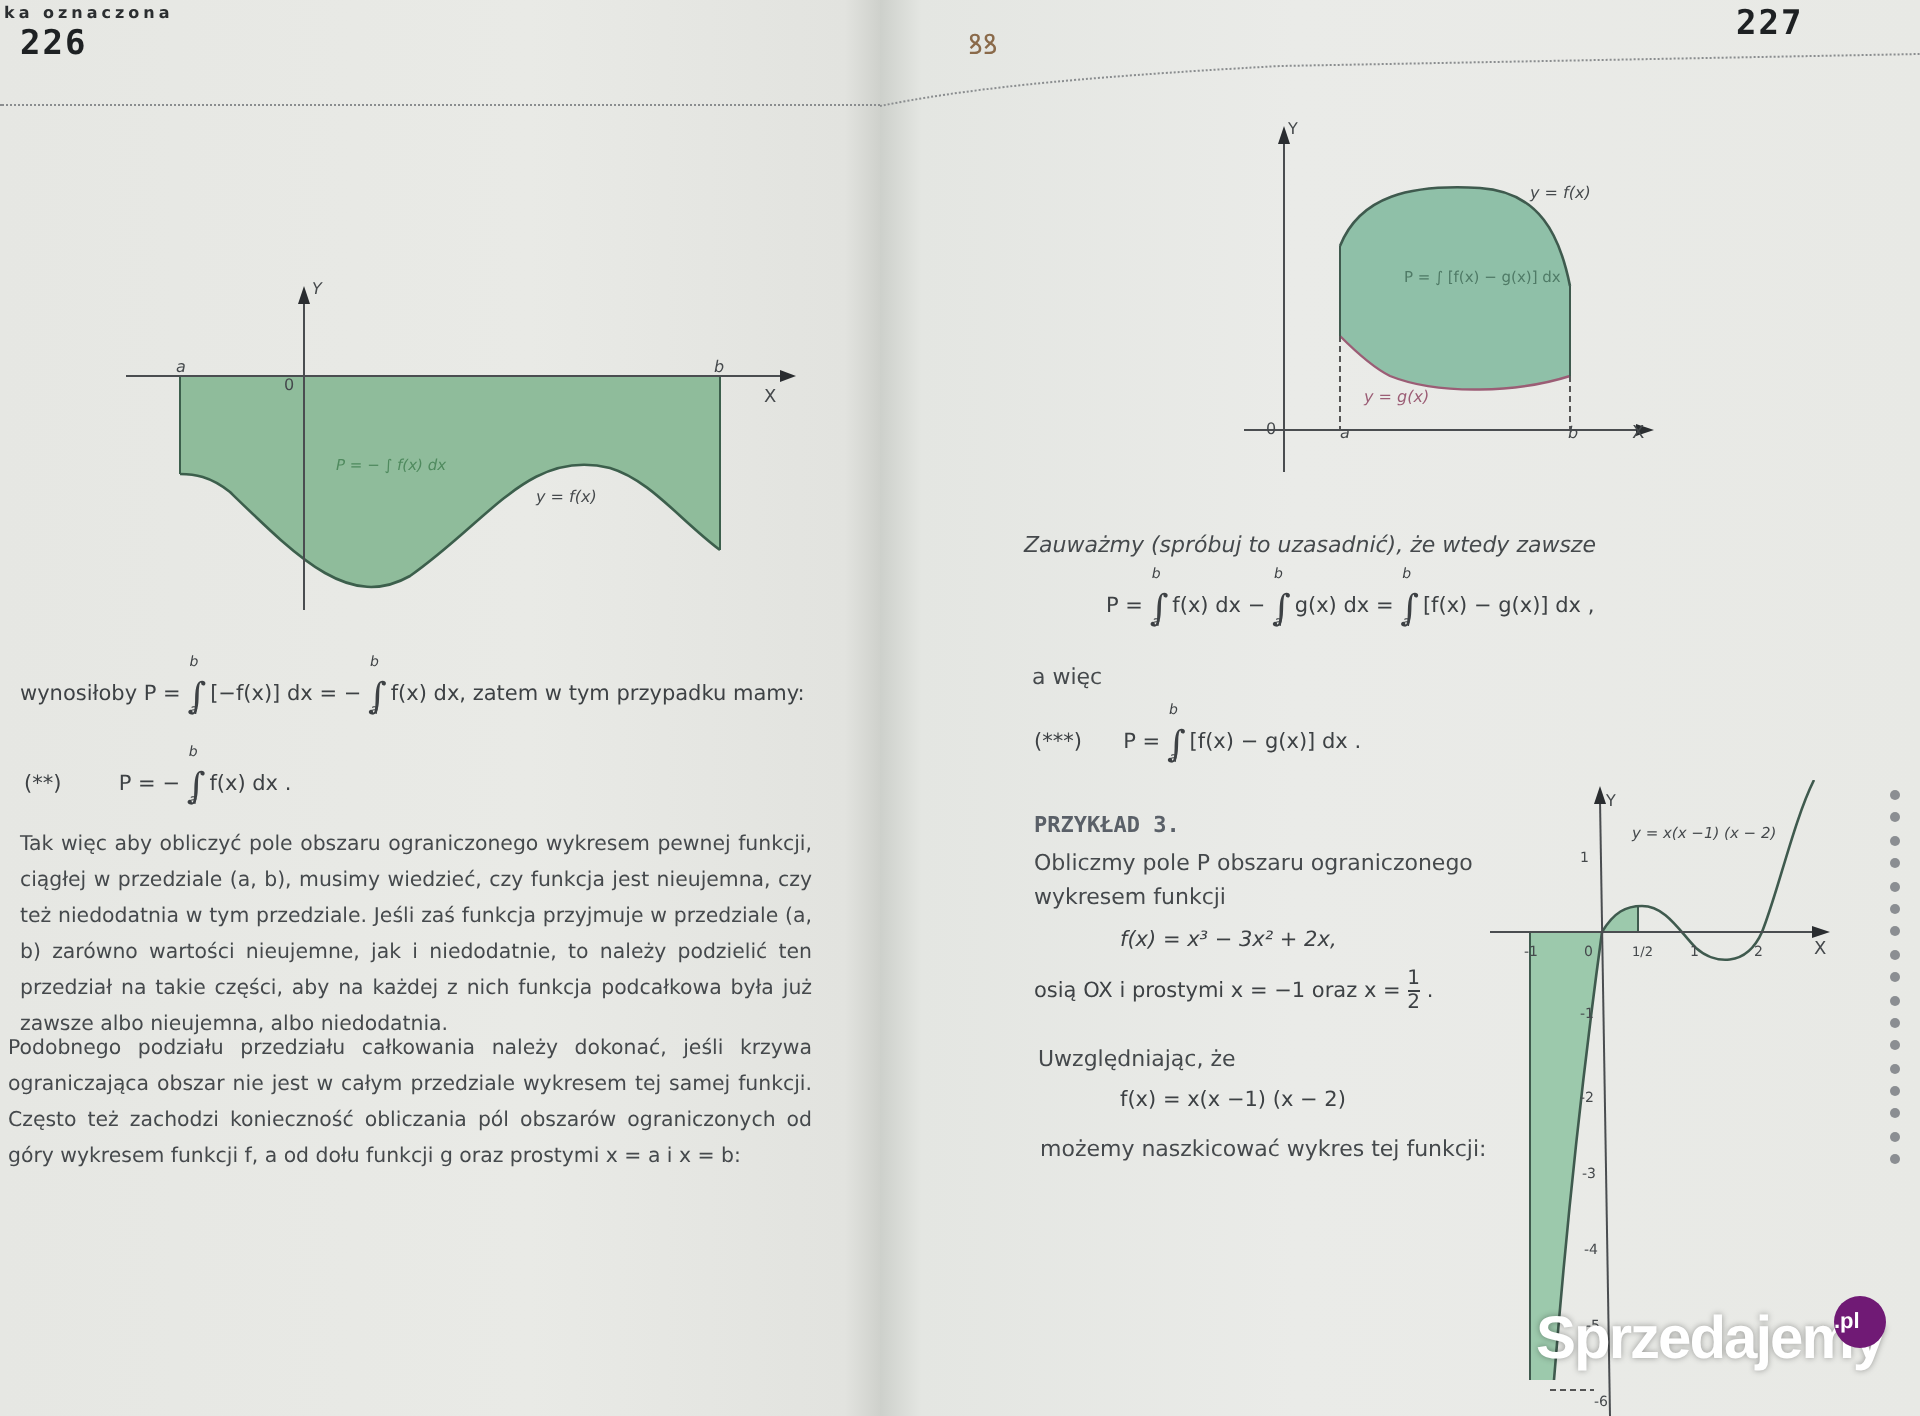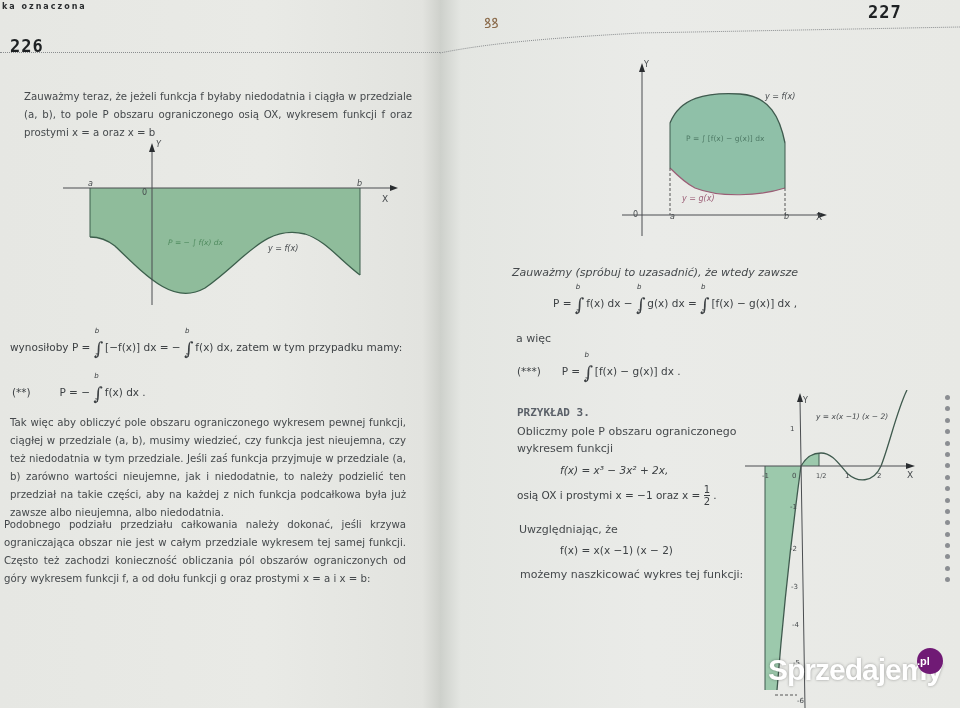--- a/index.html
+++ b/index.html
@@ -25,41 +25,40 @@
   .dots{position:absolute;left:945px;top:395px;width:12px;}
   .dots span{display:block;width:5px;height:5px;border-radius:50%;background:#8b8e92;margin:0 0 6.4px 0;}
   .wm{position:absolute;left:768px;top:653px;font-family:"Liberation Sans",sans-serif;font-weight:bold;font-size:30px;color:#fff;letter-spacing:-1px;text-shadow:0 0 3px rgba(0,0,0,.35);}
   .wm-badge{position:absolute;left:917px;top:648px;width:26px;height:26px;border-radius:50%;background:#701a75;color:#fff;font-family:"Liberation Sans",sans-serif;font-size:11px;font-weight:bold;text-align:left;line-height:26px;}
 </style>
 </head>
 <body>
 
 <div class="page left">
   <div class="runhead">ka oznaczona</div>
-  <div class="pnum" style="left:10px;top:36px;">226</div>
+  <div class="pnum" style="left:10px;top:12px;">226</div>
   <div class="rule" style="left:0;top:52px;width:440px;"></div>
 
-  <div class="txt just" style="left:24px;top:88px;width:388px;">Zauważmy teraz, że jeżeli funkcja f byłaby niedodatnia i ciągła w przedziale (a, b), to pole P obszaru ograniczonego osią OX, wykresem funkcji f oraz prostymi x = a oraz x = b</div>
 
   <svg style="left:55px;top:140px;" width="345" height="170" viewBox="0 0 345 170">
     <path d="M35,48 L305,48 L305,135 C285,120 270,100 250,94 C210,84 190,120 150,148 C120,165 95,140 60,106 C50,98 42,97 35,97 Z" fill="#8fbc9b" stroke="none"></path>
     <path d="M35,97 C42,97 50,98 60,106 C95,140 120,165 150,148 C190,120 210,84 250,94 C270,100 285,120 305,135" fill="none" stroke="#3c5f4c" stroke-width="1.3"></path>
     <line x1="35" y1="48" x2="35" y2="97" stroke="#3c5f4c" stroke-width="1"></line>
     <line x1="305" y1="48" x2="305" y2="135" stroke="#3c5f4c" stroke-width="1"></line>
     <line x1="8" y1="48" x2="335" y2="48" stroke="#4a4d50" stroke-width="1"></line>
     <polygon points="335,45 343,48 335,51" fill="#2a2d30"></polygon>
     <line x1="97" y1="165" x2="97" y2="10" stroke="#4a4d50" stroke-width="1"></line>
     <polygon points="94,12 97,3 100,12" fill="#2a2d30"></polygon>
   </svg>
   <div class="txt" style="left:156px;top:136px;font-size:8px;font-style:italic;">Y</div>
   <div class="txt" style="left:382px;top:190px;font-size:9px;">X</div>
   <div class="txt" style="left:142px;top:184px;font-size:8px;">0</div>
   <div class="txt" style="left:88px;top:175px;font-size:8px;font-style:italic;">a</div>
   <div class="txt" style="left:357px;top:175px;font-size:8px;font-style:italic;">b</div>
-  <div class="txt" style="left:168px;top:234px;font-size:7.5px;color:#4f8a5e;font-style:italic;">P = − ∫ f(x) dx</div>
+  <div class="txt" style="left:168px;top:224px;font-size:7.5px;color:#4f8a5e;font-style:italic;">P = − ∫ f(x) dx</div>
   <div class="txt" style="left:268px;top:240px;font-size:8px;font-style:italic;">y = f(x)</div>
 
   <div class="formula" style="left:10px;top:338px;">
     <span>wynosiłoby P =</span>
     <span class="lim"><span class="up">b</span><span class="int">∫</span><span class="dn">a</span></span>
     <span>[−f(x)] dx = −</span>
     <span class="lim"><span class="up">b</span><span class="int">∫</span><span class="dn">a</span></span>
     <span>f(x) dx, zatem w tym przypadku mamy:</span>
   </div>
 
@@ -96,21 +95,21 @@
   <line x1="32" y1="178" x2="32" y2="12" stroke="#4a4d50"></line>
   <polygon points="29,14 32,5 35,14" fill="#2a2d30"></polygon>
 </svg>
 <div class="txt" style="left:644px;top:56px;font-size:8px;">Y</div>
 <div class="txt" style="left:816px;top:208px;font-size:9px;">X</div>
 <div class="txt" style="left:633px;top:206px;font-size:8px;">0</div>
 <div class="txt" style="left:670px;top:208px;font-size:8px;font-style:italic;">a</div>
 <div class="txt" style="left:784px;top:208px;font-size:8px;font-style:italic;">b</div>
 <div class="txt" style="left:765px;top:88px;font-size:8px;font-style:italic;">y = f(x)</div>
 <div class="txt" style="left:682px;top:190px;font-size:8px;font-style:italic;color:#9b5d75;">y = g(x)</div>
-<div class="txt" style="left:686px;top:130px;font-size:7.5px;color:#4f7a66;">P = ∫ [f(x) − g(x)] dx</div>
+<div class="txt" style="left:702px;top:130px;font-size:7.5px;color:#4f7a66;">P = ∫ [f(x) − g(x)] dx</div>
 
 <div class="txt" style="left:512px;top:264px;font-size:11px;font-style:italic;">Zauważmy (spróbuj to uzasadnić), że wtedy zawsze</div>
 
 <div class="formula" style="left:553px;top:294px;">
   <span>P =</span>
   <span class="lim"><span class="up">b</span><span class="int">∫</span><span class="dn">a</span></span>
   <span>f(x) dx −</span>
   <span class="lim"><span class="up">b</span><span class="int">∫</span><span class="dn">a</span></span>
   <span>g(x) dx =</span>
   <span class="lim"><span class="up">b</span><span class="int">∫</span><span class="dn">a</span></span>

